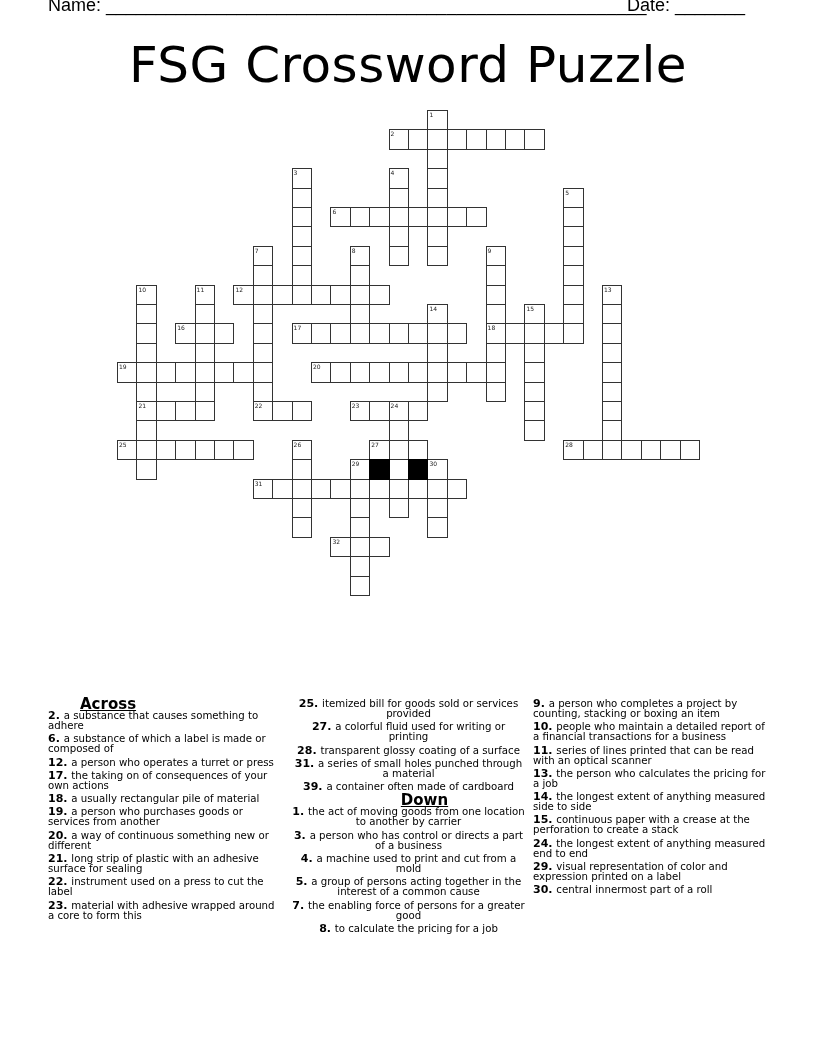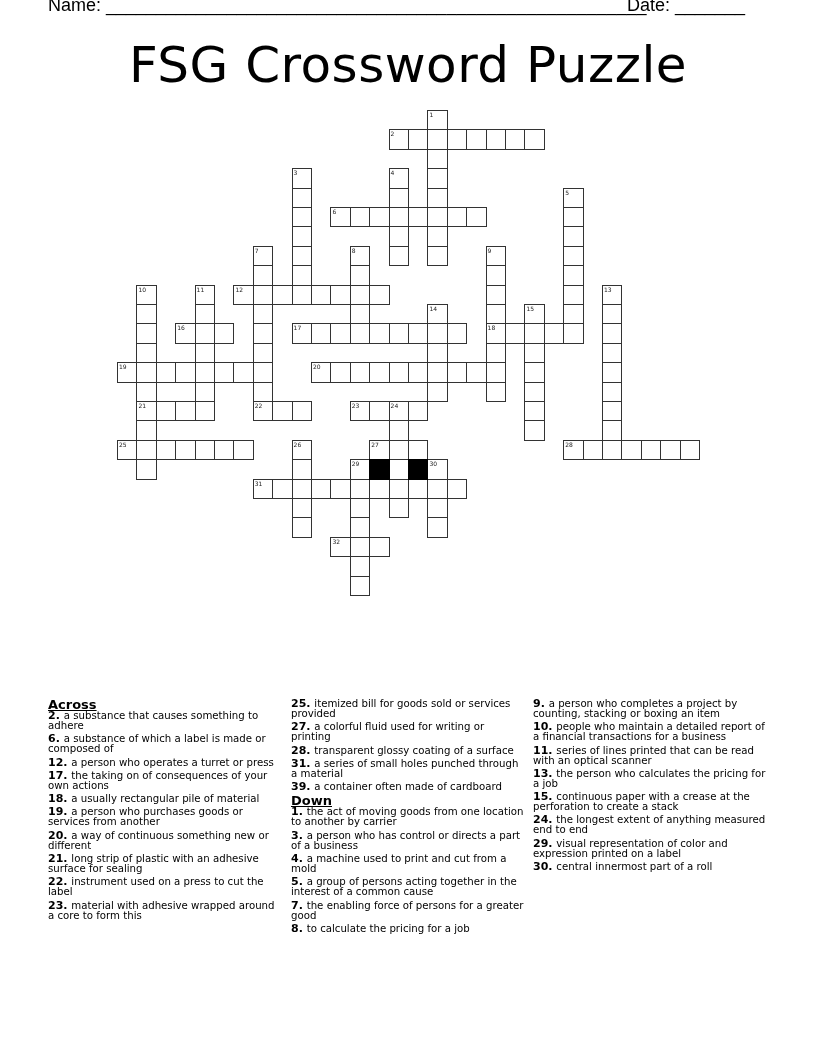--- a/index.html
+++ b/index.html
@@ -8,25 +8,25 @@
   .hdr-name { left:48px; }
   .hdr-date { left:627px; }
   .title { position:absolute; left:0; width:816px; top:34px; text-align:center;
            font-family:"DejaVu Sans", sans-serif; font-size:50px; line-height:62px; letter-spacing:0.5px; }
   #grid { position:absolute; left:0; top:0; width:816px; height:620px; }
   .cell { position:absolute; box-sizing:border-box; width:20.4px; height:20.4px; border:1px solid #333; background:#fff; }
   .cell.black { background:#000; border-color:#000; }
   .cell .num { position:absolute; left:1px; top:0px; font-family:"DejaVu Sans", sans-serif; font-size:6px; line-height:7px; color:#222; }
   .clues { position:absolute; top:699px; font-family:"DejaVu Sans", sans-serif; font-size:10.2px; line-height:10px; width:235px; }
   .col1 { left:48px; }
-  .col2 { left:291px; }
+  .col2 { left:291px;text-align:center; }
   .col3 { left:533px; }
   .clue { margin-bottom:3.3px; }
   .clue b { font-weight:bold; font-size:11px; }
-  .sec { font-weight:bold; text-decoration:underline; font-size:13px; margin-bottom:1px; line-height:11px; }
+  .sec { font-weight:bold; text-decoration:underline; font-size:15px; margin-bottom:1px; line-height:11px;margin-left:32px; }
 </style>
 </head>
 <body>
 
 <div class="hdr hdr-name">Name: ______________________________________________________</div>
 <div class="hdr hdr-date">Date: _______</div>
 <div class="title">FSG Crossword Puzzle</div>
 
 <div id="grid">
     <div class="cell" style="left: 427.4px; top: 110px;">
@@ -311,18 +311,19 @@
       <div class="clue"><b>7. </b><span>the enabling force of persons for a greater good</span></div>
       <div class="clue"><b>8. </b><span>to calculate the pricing for a job</span></div>
     </div>
 </div>
 <div class="clues col3">
   <div id="c3">
       <div class="clue"><b>9. </b><span>a person who completes a project by counting, stacking or boxing an item</span></div>
       <div class="clue"><b>10. </b><span>people who maintain a detailed report of a financial transactions for a business</span></div>
       <div class="clue"><b>11. </b><span>series of lines printed that can be read with an optical scanner</span></div>
       <div class="clue"><b>13. </b><span>the person who calculates the pricing for a job</span></div>
+      <div class="clue"><b>14. </b><span>the longest extent of anything measured side to side</span></div>
       <div class="clue"><b>15. </b><span>continuous paper with a crease at the perforation to create a stack</span></div>
       <div class="clue"><b>24. </b><span>the longest extent of anything measured end to end</span></div>
       <div class="clue"><b>29. </b><span>visual representation of color and expression printed on a label</span></div>
       <div class="clue"><b>30. </b><span>central innermost part of a roll</span></div>
     </div>
 </div>
 
 </body></html>

